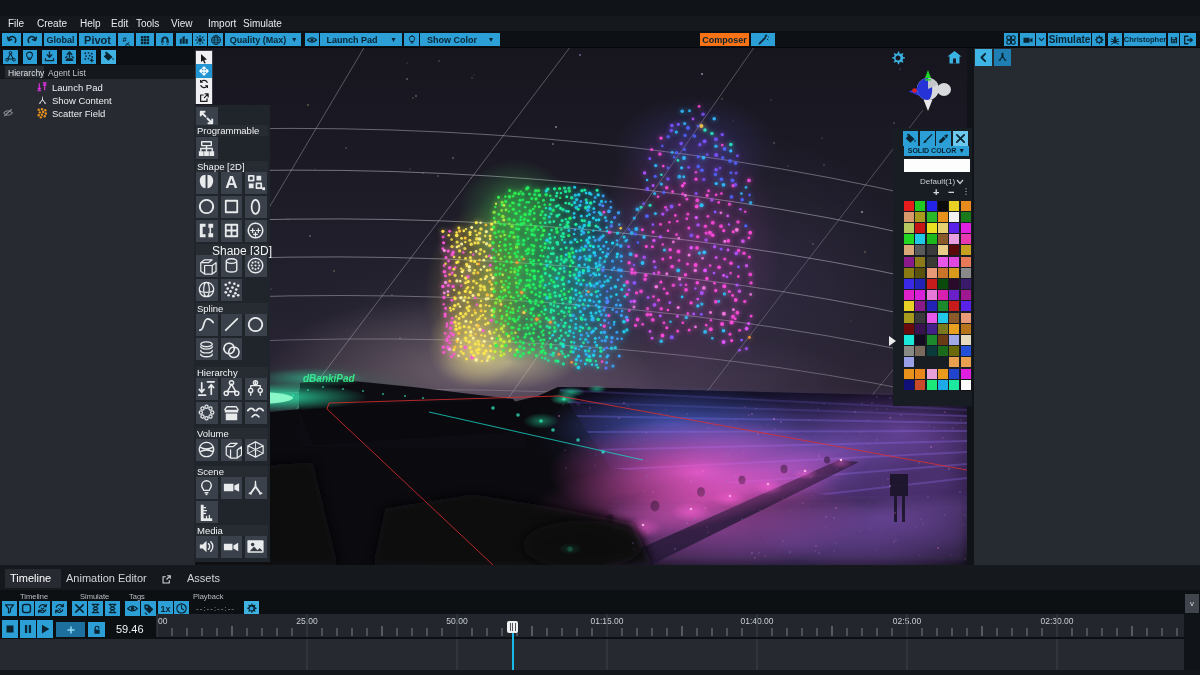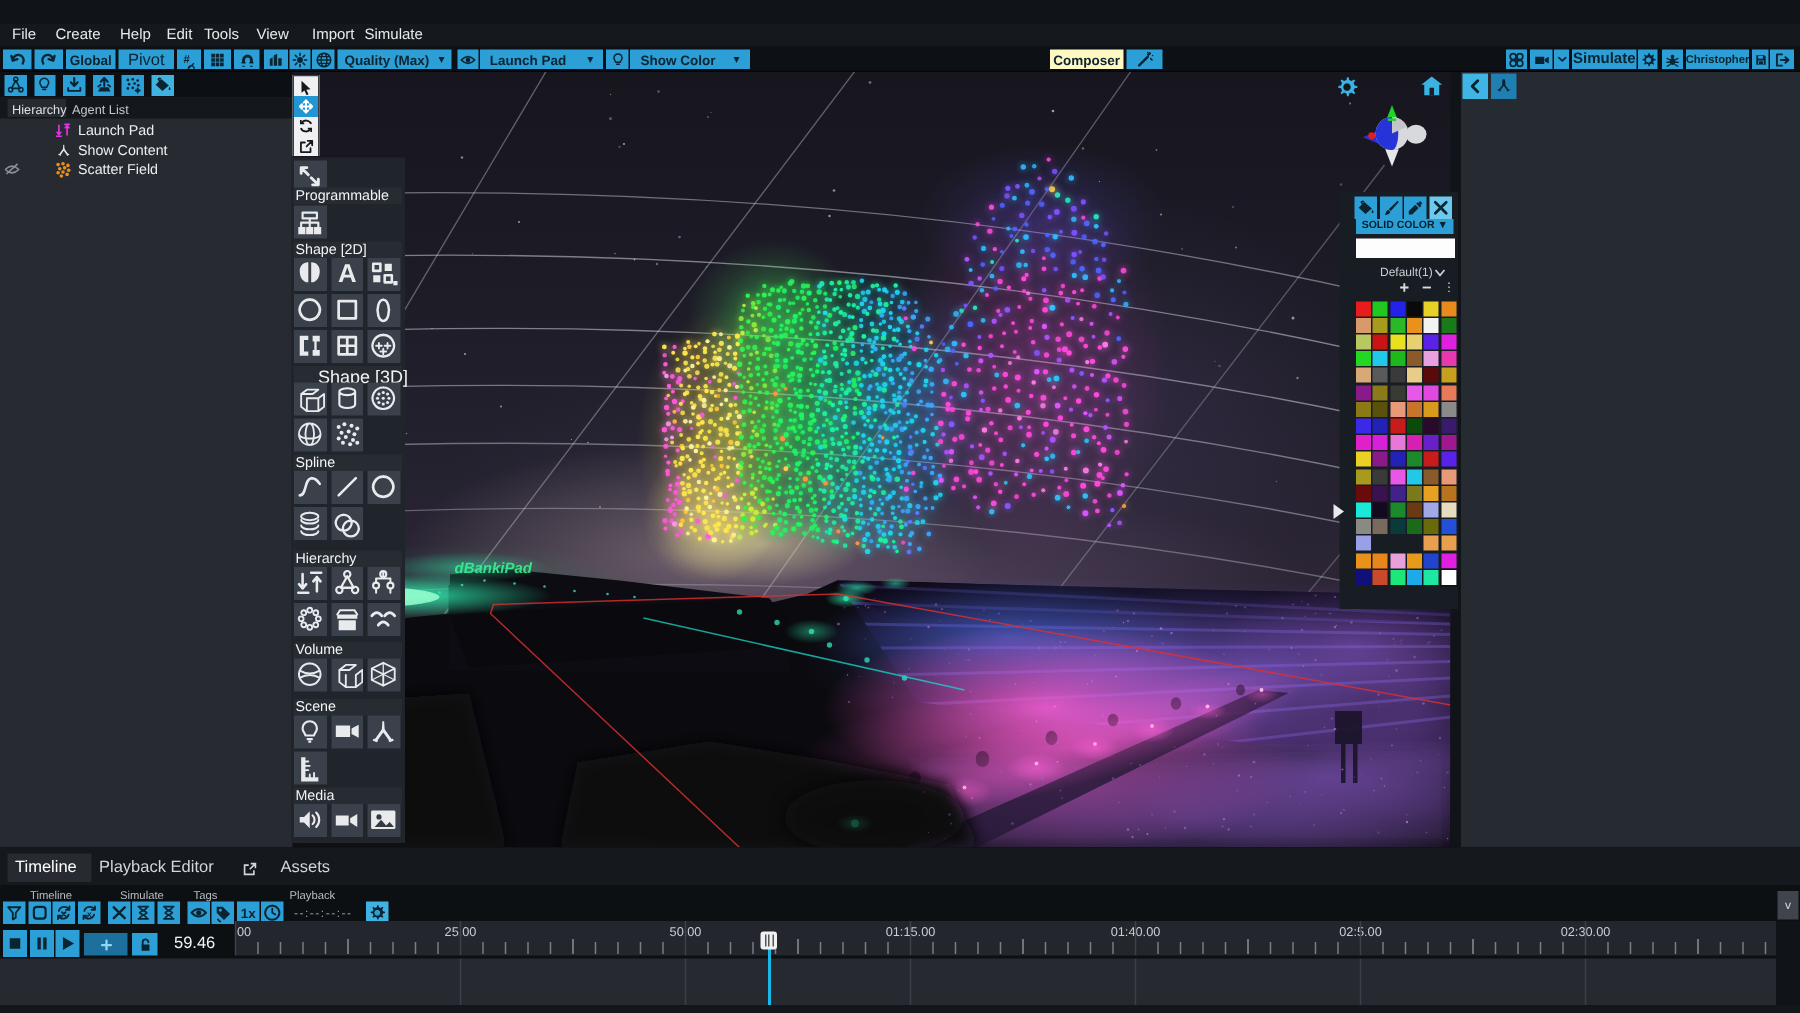--- a/index.html
+++ b/index.html
@@ -25,21 +25,21 @@
       </div>
       <div class="btn" style="left:23px;top:2px;width:19px;height:13px;background:#2b9fd6">
         <svg width="13" height="13" viewBox="0 0 16 16" xmlns="http://www.w3.org/2000/svg">
           <path d="M3.5 11.5 a4.5 4.5 0 1 1 8.2 -2.6 M12.8 5.2 l-1.1 3.9 -3.8 -1.2" stroke="#0a2431" stroke-width="1.9" fill="none" stroke-linecap="round" stroke-linejoin="round"></path>
         </svg>
       </div>
       <div class="btn" style="left:44px;top:2px;width:33px;height:13px;background:#2b9fd6">
         <span style="font-size:9px;font-weight:bold">Global</span>
       </div>
       <div class="btn" style="left:79px;top:2px;width:37px;height:13px;background:#2b9fd6">
-        <span style="font-size:11px;font-weight:normal">Pivot</span>
+        <span style="font-size:11px;font-weight:bold">Pivot</span>
       </div>
       <div class="btn" style="left:118px;top:2px;width:16px;height:13px;background:#2b9fd6">
         <svg width="12" height="12" viewBox="0 0 16 16" xmlns="http://www.w3.org/2000/svg">
           <text x="6" y="11" font-family="Liberation Sans" font-size="10" font-weight="bold" fill="#0a2431" text-anchor="middle">#</text>
           <path d="M10 13 a2.6 2.6 0 1 0 .01 0 M8.2 14.8 l4 -3.6" stroke="#0a2431" stroke-width="1.2" fill="none" stroke-linecap="round" stroke-linejoin="round"></path>
         </svg>
       </div>
       <div class="btn" style="left:136px;top:2px;width:18px;height:13px;background:#2b9fd6">
         <svg width="12" height="12" viewBox="0 0 16 16" xmlns="http://www.w3.org/2000/svg">
           <path d="M2.5 2.5 h3.2 v3.2 h-3.2 z M6.4 2.5 h3.2 v3.2 h-3.2 z M10.3 2.5 h3.2 v3.2 h-3.2 z M2.5 6.4 h3.2 v3.2 h-3.2 z M6.4 6.4 h3.2 v3.2 h-3.2 z M10.3 6.4 h3.2 v3.2 h-3.2 z M2.5 10.3 h3.2 v3.2 h-3.2 z M6.4 10.3 h3.2 v3.2 h-3.2 z M10.3 10.3 h3.2 v3.2 h-3.2 z" fill="#0a2431"></path>
@@ -84,21 +84,21 @@
       </div>
       <div class="btn" style="left:404px;top:2px;width:15px;height:13px;background:#2b9fd6">
         <svg width="12" height="12" viewBox="0 0 16 16" xmlns="http://www.w3.org/2000/svg">
           <path d="M8 2.6 a3.6 3.6 0 0 1 3.6 3.6 c0 1.9 -1.5 2.6 -1.5 3.8 h-4.2 c0 -1.2 -1.5 -1.9 -1.5 -3.8 a3.6 3.6 0 0 1 3.6 -3.6 z M6.8 11.8 h2.4" stroke="#0a2431" stroke-width="1.3" fill="none" stroke-linecap="round" stroke-linejoin="round"></path>
         </svg>
       </div>
       <div class="btn" style="left:420px;top:2px;width:80px;height:13px;background:#2b9fd6">
         <span style="font-size:9px;font-weight:bold;margin-right:12px">Show Color</span>
         <span style="font-size:8px">▾</span>
       </div>
-      <div class="btn" style="left:700px;top:2px;width:49px;height:13px;background:#fef9c3">
+      <div class="btn" style="left:700px;top:2px;width:49px;height:13px;background:#f97316">
         <span style="font-size:9px;font-weight:bold">Composer</span>
       </div>
       <div class="btn" style="left:751px;top:2px;width:24px;height:13px;background:#2b9fd6">
         <svg width="13" height="13" viewBox="0 0 16 16" xmlns="http://www.w3.org/2000/svg">
           <path d="M3 13 L10 6" stroke="#0a2431" stroke-width="2.0" fill="none" stroke-linecap="round" stroke-linejoin="round"></path>
           <path d="M9.2 4.2 l1.4 1.4 2.4 -2.4 -1.4 -1.4 z" fill="#0a2431"></path>
           <path d="M12.5 7.5 l1 1 M10 2.5 l0 0 M14 5 l0 0" stroke="#0a2431" stroke-width="1.2" fill="none" stroke-linecap="round" stroke-linejoin="round"></path>
         </svg>
       </div>
       <div class="btn" style="left:1004px;top:2px;width:14px;height:13px;background:#2b9fd6">
@@ -2608,21 +2608,21 @@
       <div class="ab" style="left:33.6px;top:251.7px;width:10px;height:10px;background:#1ce87a;"></div>
       <div class="ab" style="left:44.9px;top:251.7px;width:10px;height:10px;background:#1caae8;"></div>
       <div class="ab" style="left:56.2px;top:251.7px;width:10px;height:10px;background:#1ce8a0;"></div>
       <div class="ab" style="left:67.5px;top:251.7px;width:10px;height:10px;background:#ffffff;border:1.5px solid #fff;outline:1.5px solid #111;"></div>
     </div>
     <div class="ab" style="left:889px;top:336px;width:0;height:0;border-top:5px solid transparent;border-bottom:5px solid transparent;border-left:7px solid #e8eaec"></div>
     <div class="ab" style="left:0;top:565px;width:1200px;height:110px;background:#0d1013">
       <div class="ab" style="left:0;top:0;width:1200px;height:25px;background:#15181d">
         <div class="ab" style="left:5px;top:4px;width:56px;height:19px;background:#272b31"></div>
         <div class="lbl" style="left:10px;top:7px;font-size:11px;color:#ffffff">Timeline</div>
-        <div class="lbl" style="left:66px;top:7px;font-size:11px;color:#d2d6da">Playback Editor</div>
+        <div class="lbl" style="left:66px;top:7px;font-size:11px;color:#d2d6da">Animation Editor</div>
         <svg class="ab" style="left:161px;top:9px" width="11" height="11" viewBox="0 0 16 16">
           <path d="M7 4 h-4 v9 h9 v-4 M9 2.5 h4.5 v4.5 M13 3 L8 8" stroke="#d2d6da" stroke-width="1.6" fill="none"></path>
         </svg>
         <div class="lbl" style="left:187px;top:7px;font-size:11px;color:#d2d6da">Assets</div>
       </div>
       <div class="lbl" style="left:20px;top:27px;font-size:7.5px;color:#b9bec5">Timeline</div>
       <div class="lbl" style="left:80px;top:27px;font-size:7.5px;color:#b9bec5">Simulate</div>
       <div class="lbl" style="left:129px;top:27px;font-size:7.5px;color:#b9bec5">Tags</div>
       <div class="lbl" style="left:193px;top:27px;font-size:7.5px;color:#b9bec5">Playback</div>
       <div class="btn" style="left:2px;top:36px;width:15px;height:15px;background:#2b9fd6">

